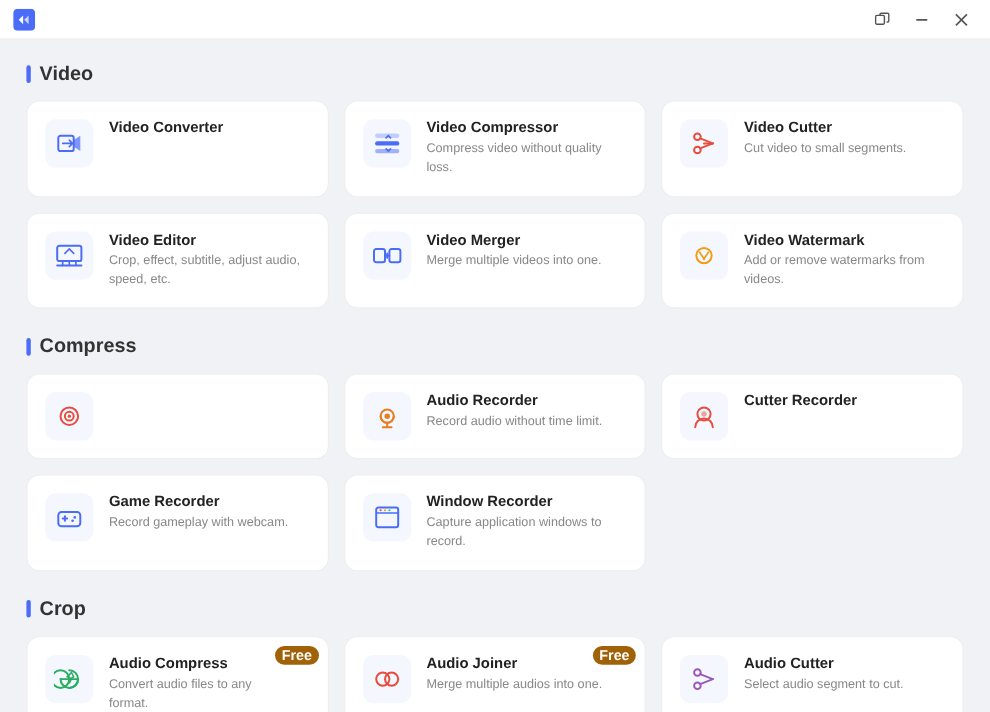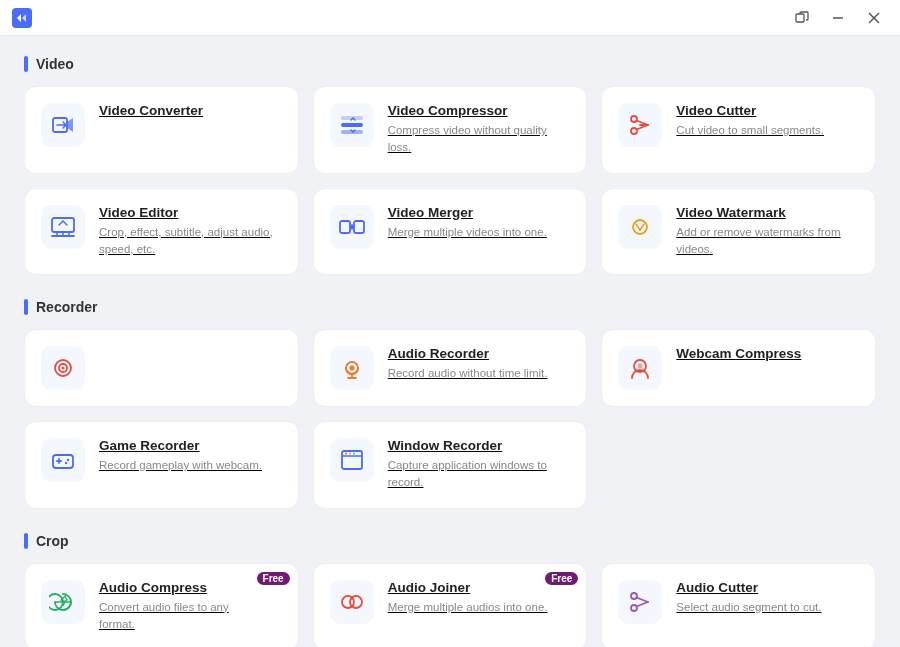--- a/index.html
+++ b/index.html
@@ -53,21 +53,21 @@
       font-size: 14px;
       color: #555;
     }
     .main-content {
       flex: 1;
       overflow-y: auto;
       padding: 20px 24px;
       background: #f0f2f5;
     }
     .section-title {
-      font-size: 14px;
+      font-size: 18px;
       font-weight: 600;
       color: #333;
       margin-bottom: 14px;
       display: flex;
       align-items: center;
       gap: 8px;
     }
     .section-title::before {
       content: '';
       display: inline-block;
@@ -102,40 +102,39 @@
       justify-content: center;
       border-radius: 10px;
       background: #f5f7ff;
     }
     .card-icon svg {
       width: 28px;
       height: 28px;
     }
     .card-info {
       flex: 1;
-      text-decoration: underline;
     }
     .card-title {
       font-size: 13.5px;
       font-weight: 600;
       color: #222;
       margin-bottom: 4px;
     }
     .card-desc {
       font-size: 11.5px;
       color: #888;
       line-height: 1.5;
     }
     .card-badge-wrapper {
       position: relative;
     }
     .free-badge {
-      background: #701a75;
+      background: #a16207;
       color: #fff;
-      font-size: 10px;
+      font-size: 13px;
       font-weight: 700;
       padding: 1px 6px;
       border-radius: 10px;
       position: absolute;
       top: -8px;
       right: -8px;
     }
   </style>
 </head>
 <body>
@@ -248,21 +247,21 @@
       <path d="M10 11l4 6 4-6" stroke="#f39c12" stroke-width="1.5" stroke-linecap="round" fill="none"></path>
       <circle cx="14" cy="17" r="1" fill="#f39c12"></circle>
     </svg>
         </div>
         <div class="card-info">
           <div class="card-title">Video Watermark</div>
           <div class="card-desc">Add or remove watermarks from videos.</div>
         </div>
       </div>
     </div>
-    <div class="section-title">Recorder</div>
+    <div class="section-title">Compress</div>
     <div class="cards-grid">
       <div class="card">
         <div class="card-icon">
           <svg viewBox="0 0 28 28" fill="none">
       <circle cx="14" cy="14" r="8" stroke="#e74c3c" stroke-width="1.8" fill="none"></circle>
       <circle cx="14" cy="14" r="4" stroke="#e74c3c" stroke-width="1.8" fill="none"></circle>
       <circle cx="14" cy="14" r="1.5" fill="#e74c3c"></circle>
     </svg>
         </div>
       </div>
@@ -282,21 +281,21 @@
       </div>
       <div class="card">
         <div class="card-icon">
           <svg viewBox="0 0 28 28" fill="none">
       <circle cx="14" cy="12" r="6" stroke="#e74c3c" stroke-width="1.8" fill="none"></circle>
       <circle cx="14" cy="12" r="2.5" fill="#e74c3c" opacity="0.5"></circle>
       <path d="M6 24c0-4.4 3.6-8 8-8s8 3.6 8 8" stroke="#e74c3c" stroke-width="1.8" stroke-linecap="round" fill="none"></path>
     </svg>
         </div>
         <div class="card-info">
-          <div class="card-title">Webcam Compress</div>
+          <div class="card-title">Cutter Recorder</div>
         </div>
       </div>
       <div class="card">
         <div class="card-icon">
           <svg viewBox="0 0 28 28" fill="none">
       <rect x="4" y="9" width="20" height="13" rx="3" stroke="#4a6cf7" stroke-width="1.8" fill="none"></rect>
       <path d="M10 13v4M8 15h4" stroke="#4a6cf7" stroke-width="1.8" stroke-linecap="round"></path>
       <circle cx="19" cy="14" r="1.2" fill="#4a6cf7"></circle>
       <circle cx="17" cy="17" r="1.2" fill="#4a6cf7"></circle>
     </svg>

